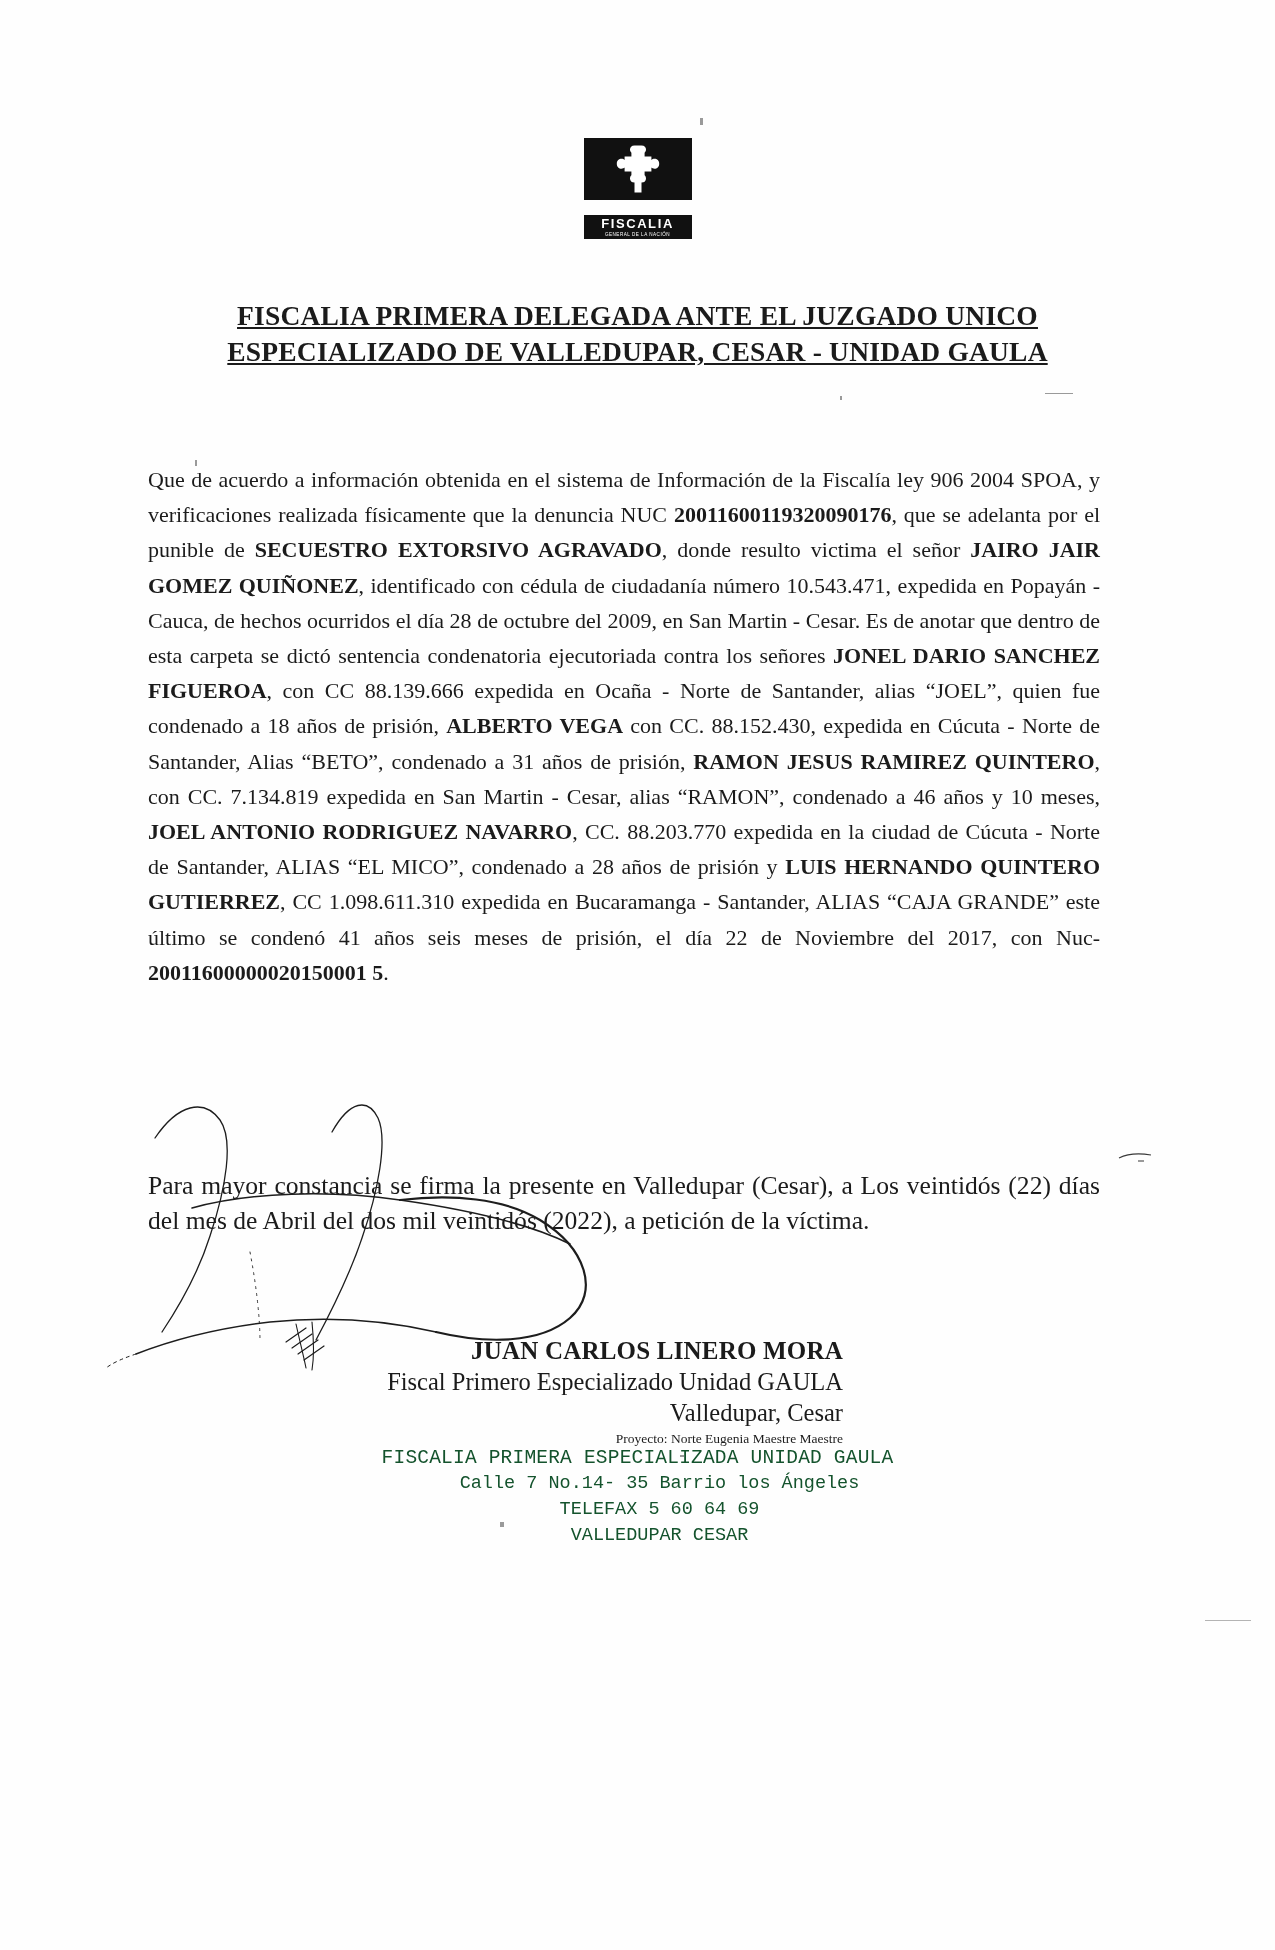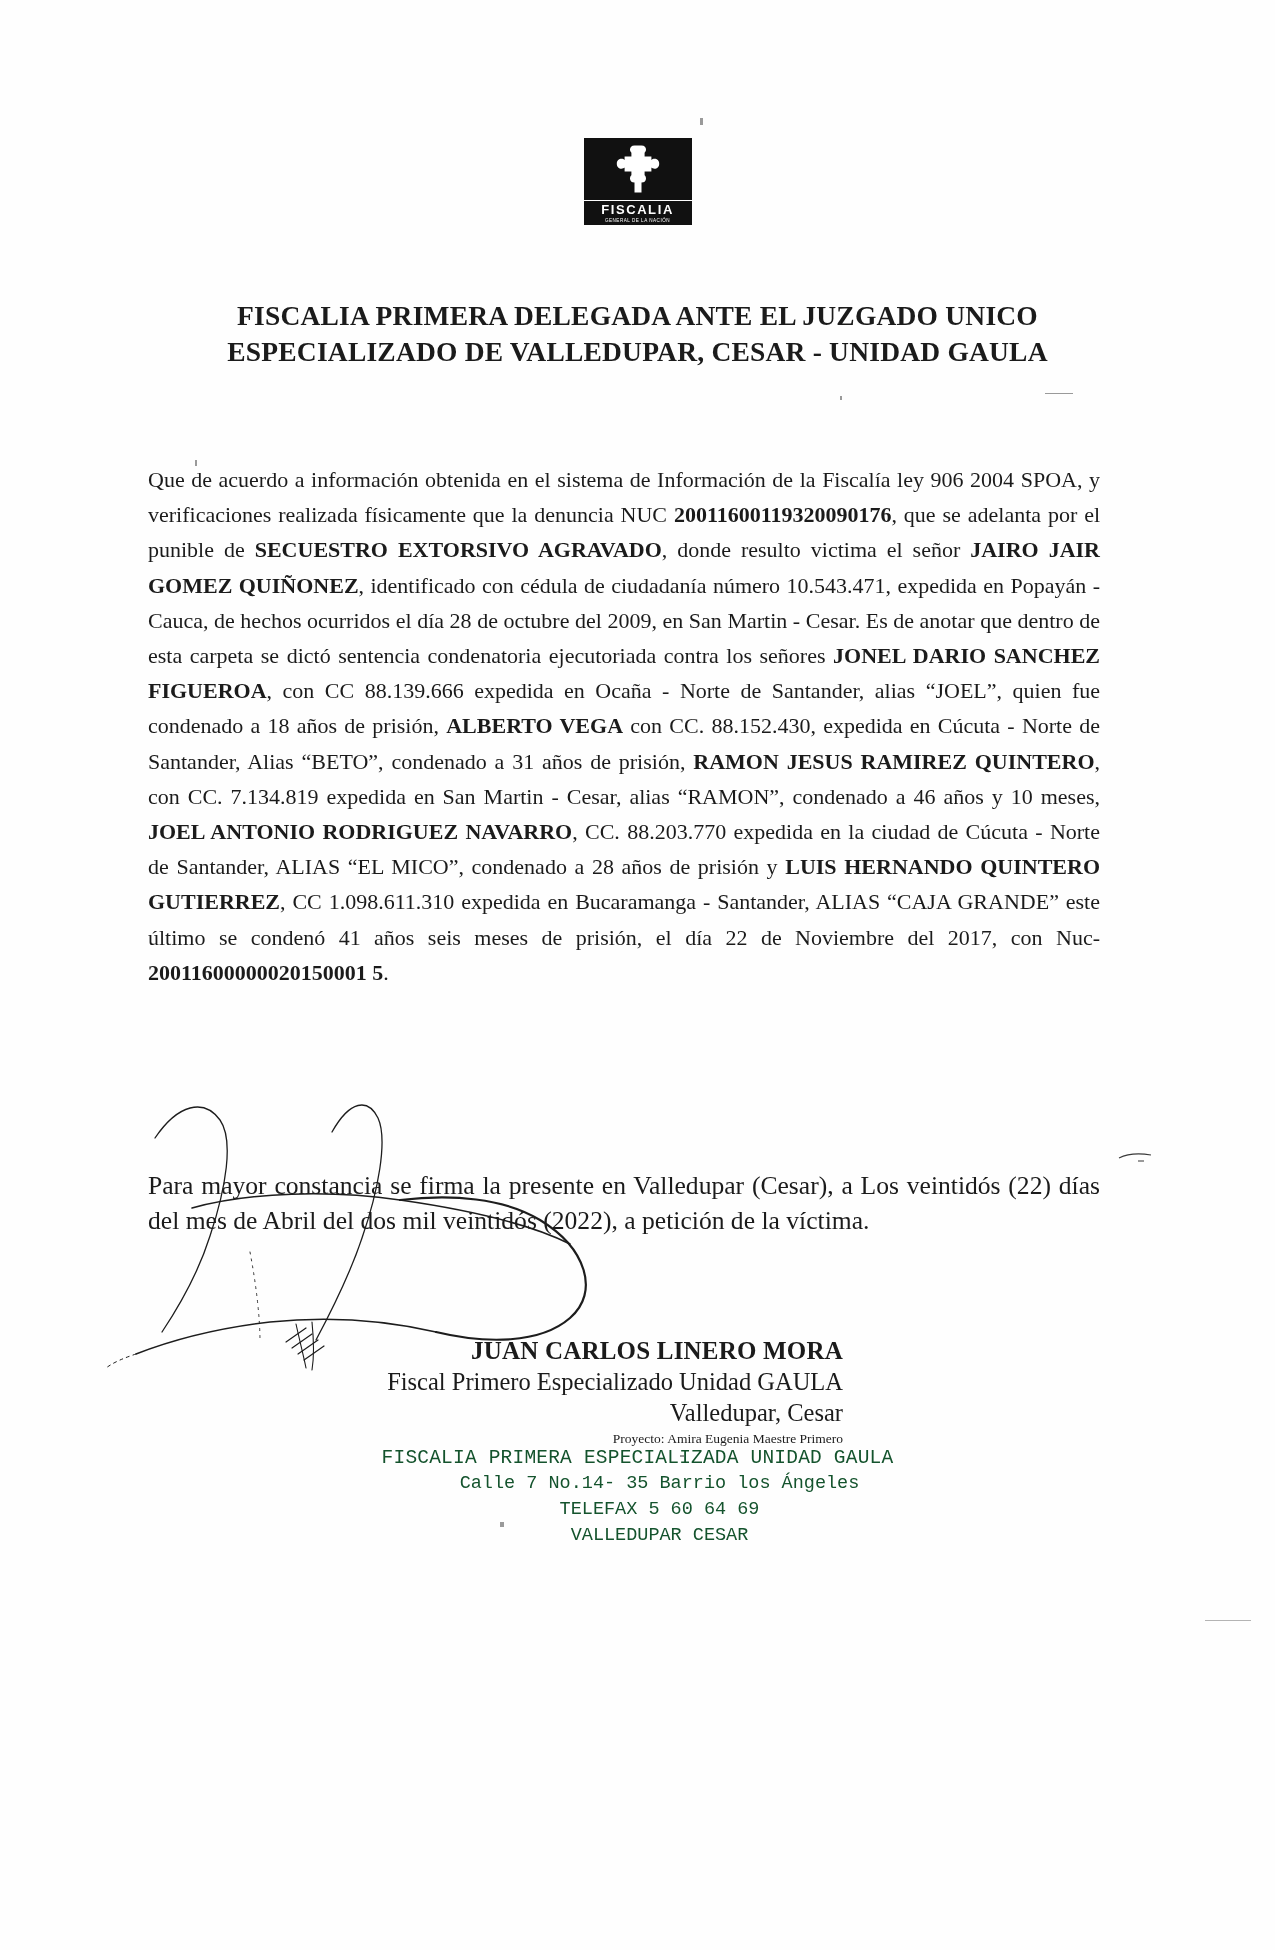--- a/index.html
+++ b/index.html
@@ -44,21 +44,21 @@
   .logo-word {
     width: 108px;
     background: #111111;
     color: #ffffff;
     font-family: "Liberation Sans", "DejaVu Sans", sans-serif;
     font-size: 13px;
     letter-spacing: 1.6px;
     text-align: center;
     line-height: 15px;
     font-weight: 700;
-    margin-top: 1px;
+    margin-top: 15px;
     padding: 1px 0 0 0;
   }
   .logo-sub {
     width: 108px;
     background: #111111;
     color: #ffffff;
     font-family: "Liberation Sans", "DejaVu Sans", sans-serif;
     font-size: 4.6px;
     letter-spacing: 0.5px;
     text-align: center;
@@ -71,21 +71,21 @@
     position: absolute;
     top: 298px;
     left: 150px;
     width: 975px;
     text-align: center;
     font-weight: 700;
     font-size: 27.5px;
     line-height: 36px;
     letter-spacing: 0.2px;
   }
-  .doc-heading .hl { display: block; }
+  .doc-heading .hl { display: block; text-decoration: underline; }
 
   .certifica {
     position: absolute;
     top: 419px;
     left: 0;
     width: 100%;
     text-align: center;
     font-weight: 700;
     font-size: 26px;
     letter-spacing: 0.5px;
@@ -247,21 +247,21 @@
   </svg>
 
   <svg class="sig-stray" viewBox="0 0 40 12" aria-hidden="true">
     <path d="M2 8 C10 4 22 3 34 5" fill="none" stroke="#3a3a3a" stroke-width="1.1"></path>
   </svg>
 
   <div class="signer">
     <div class="signer-name">JUAN CARLOS LINERO MORA</div>
     <div class="signer-role">Fiscal Primero Especializado Unidad GAULA</div>
     <div class="signer-city">Valledupar, Cesar</div>
-    <div class="signer-project">Proyecto: Amira Eugenia Maestre Primero</div>
+    <div class="signer-project">Proyecto: Norte Eugenia Maestre Maestre</div>
   </div>
 
   <div class="footer">
     <div class="footer-line1">FISCALIA PRIMERA ESPECIALIZADA UNIDAD GAULA</div>
     <div class="footer-line2">Calle 7 No.14- 35 Barrio los Ángeles</div>
     <div class="footer-line3">TELEFAX 5 60 64 69</div>
     <div class="footer-line4">VALLEDUPAR CESAR</div>
   </div>
 
   <div class="speck" style="top:118px;left:700px;width:3px;height:7px;"></div>

